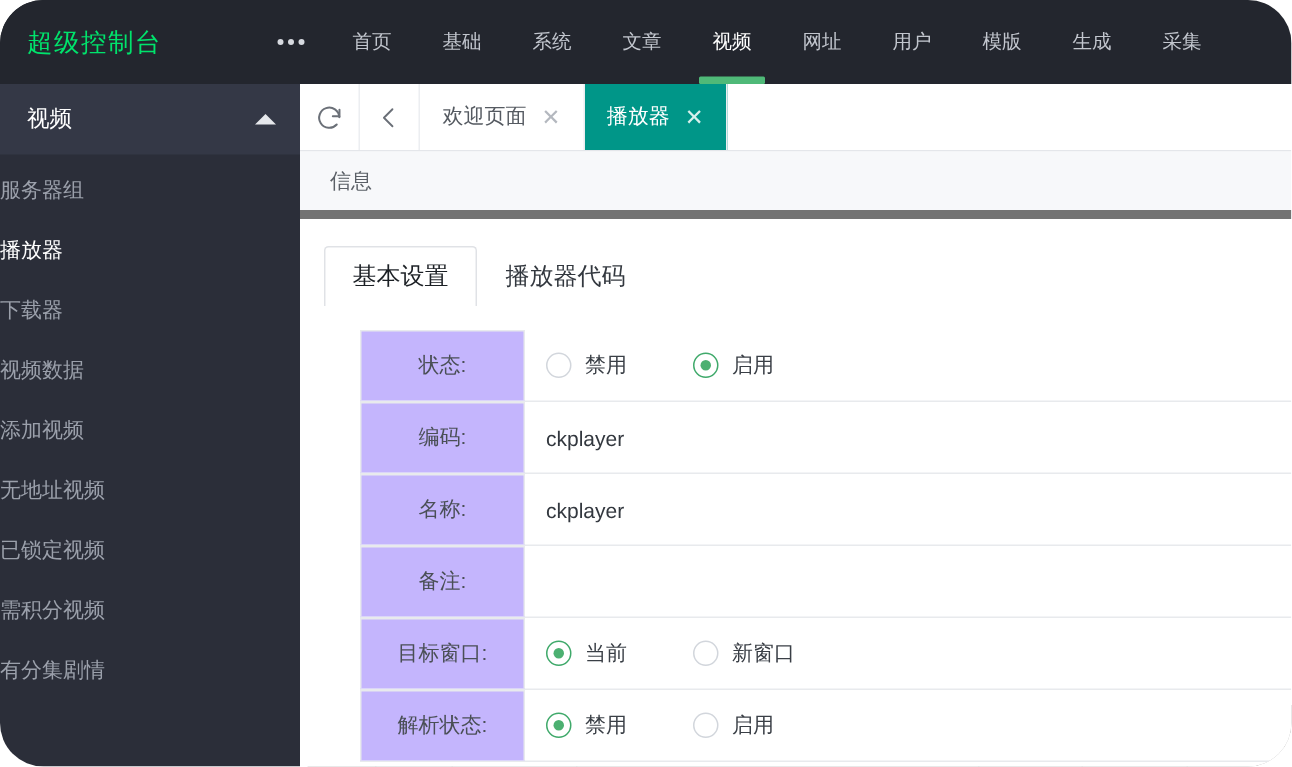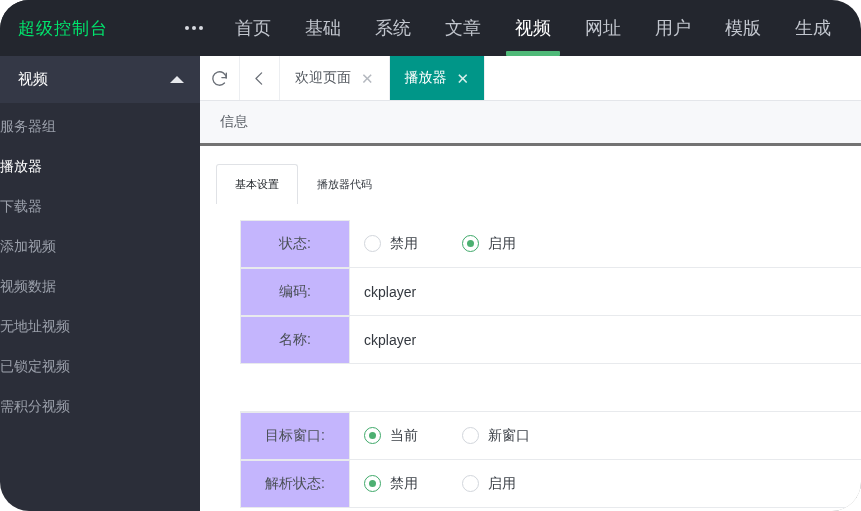--- a/index.html
+++ b/index.html
@@ -28,21 +28,21 @@
     display: flex; align-items: center; justify-content: center;
     cursor: pointer;
   }
   .dots-btn .dot {
     width: 4px; height: 4px; background: #d7dae0; border-radius: 50%;
     display: inline-block; margin: 0 1.5px;
   }
   .navlist { display: flex; align-items: stretch; flex: 1 1 auto; overflow: hidden; }
   .nav-item {
     position: relative; display: flex; align-items: center; justify-content: center;
-    padding: 0 17px; color: #c2c6ce; font-size: 18px; white-space: nowrap;
+    padding: 0 17px; color: #c2c6ce; font-size: 13px; white-space: nowrap;
     cursor: pointer;
   }
   .nav-item.active { color: #ffffff; }
   .nav-item.active::after {
     content: ""; position: absolute; left: 8px; right: 8px; bottom: 0;
     height: 5px; background: #4fb978; border-radius: 1px;
   }
 
   
   .sidebar {
@@ -85,31 +85,31 @@
     display: flex; align-items: center; gap: 10px;
     padding: 0 15px; font-size: 14px; color: #555a61;
     border-right: 1px solid #eceef1; cursor: pointer; white-space: nowrap;
   }
   .page-tab.active { background: #009688; color: #ffffff; }
   .tab-x { font-size: 15px; color: #b4b8bf; line-height: 1; }
   .page-tab.active .tab-x { color: #d8f0ec; }
 
   
   .crumbbar {
-    height: 45px; background: #f7f8fa; border-bottom: 3px solid #737373;
+    height: 45px; background: #f7f8fa; border-bottom: 6px solid #737373;
     display: flex; align-items: center; padding-left: 20px;
   }
   .crumbbar .crumb { font-size: 14px; color: #5a5f66; }
 
   
   .content { padding: 18px 0 0 16px; }
   .ctab-row { display: flex; align-items: stretch; height: 40px; }
   .ctab {
     display: flex; align-items: center; padding: 0 18px;
-    font-size: 11px; color: #33383f; cursor: pointer;
+    font-size: 16px; color: #33383f; cursor: pointer;
     border: 1px solid transparent; border-bottom: none;
     border-radius: 3px 3px 0 0;
     font-family: Liberation Serif, serif;
   }
   .ctab.active {
     border-color: #e0e2e6; background: #ffffff; color: #1b1f24;
   }
 
   
   .form { margin-top: 16px; padding-left: 24px; }
@@ -224,25 +224,26 @@
 
   <div class="sidebar">
     <div class="side-head">
       <span>视频</span>
       <span class="caret-up"></span>
     </div>
     <div class="side-list">
       <div class="side-item">服务器组</div>
       <div class="side-item active">播放器</div>
       <div class="side-item">下载器</div>
+      <div class="side-item">视频数据</div>
       <div class="side-item">添加视频</div>
-      <div class="side-item">视频数据</div>
       <div class="side-item">无地址视频</div>
       <div class="side-item">已锁定视频</div>
       <div class="side-item">需积分视频</div>
+      <div class="side-item">有分集剧情</div>
     </div>
   </div>
 
   <div class="right">
 
     <div class="tabstrip">
       <div class="tab-ctrl">
         <svg width="19" height="19" viewBox="0 0 24 24" fill="none" stroke="#6b7078" stroke-width="1.7" stroke-linecap="round">
           <path d="M20.5 11.5a8.5 8.5 0 1 0-2.2 6.2"></path>
           <path d="M20.6 5.2v5.6h-5.6"></path>
@@ -295,20 +296,21 @@
           <div class="flabel">编码:</div>
           <div class="fval">ckplayer</div>
         </div>
 
         <div class="frow">
           <div class="flabel">名称:</div>
           <div class="fval">ckplayer</div>
         </div>
 
         <div class="frow">
+          <div class="flabel">备注:</div>
           <div class="fval"></div>
         </div>
 
         <div class="frow">
           <div class="flabel">目标窗口:</div>
           <div class="fval">
             <div class="radio-group">
               <div class="radio on">
                 <span class="ring"></span>
                 <span class="radio-label">当前</span>

